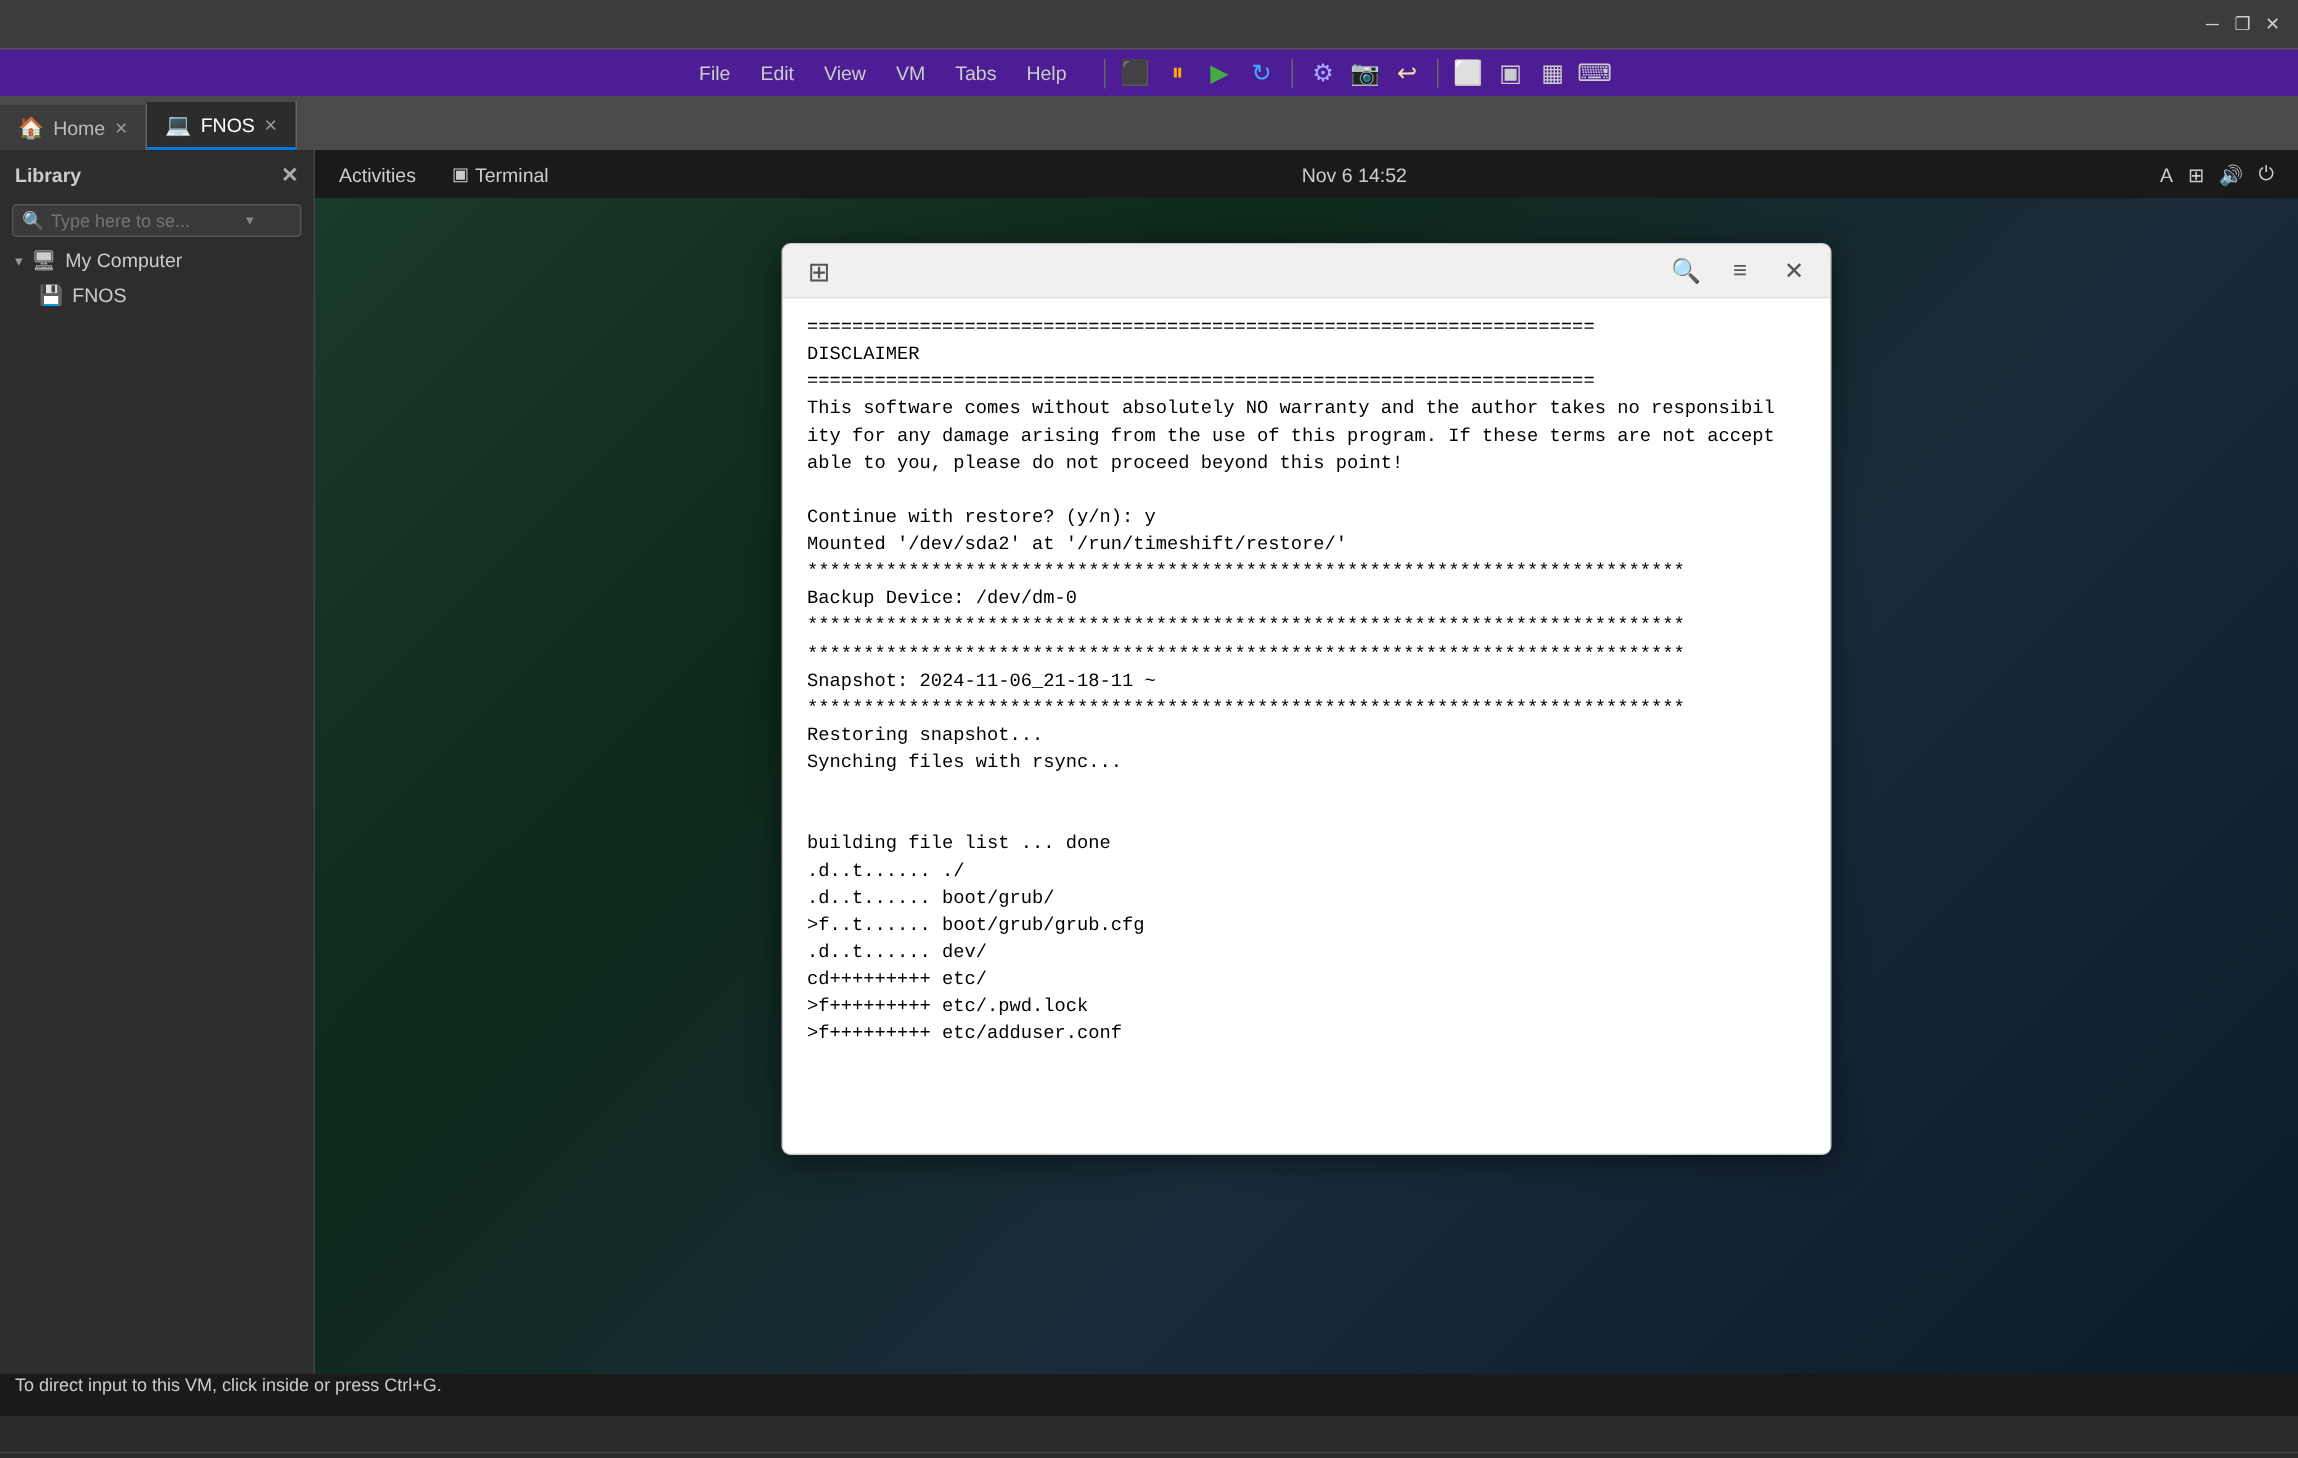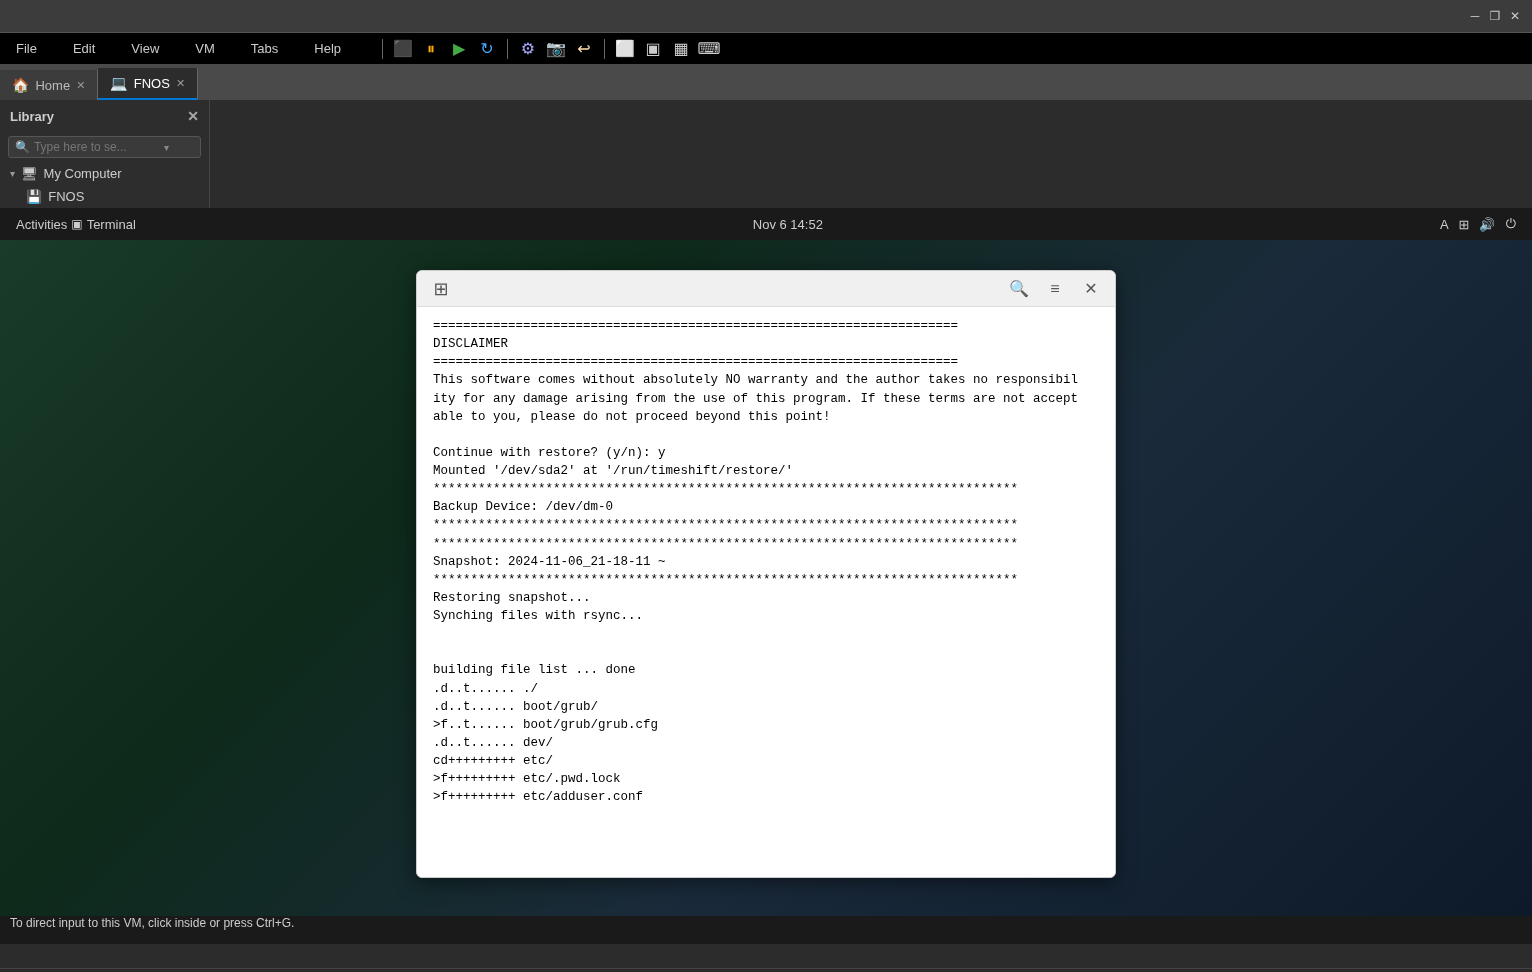--- a/index.html
+++ b/index.html
@@ -37,26 +37,27 @@
       align-items: center;
       justify-content: center;
       font-size: 12px;
       color: #ccc;
       cursor: pointer;
     }
 
     
     #menu-bar {
       height: 32px;
-      background: #000000;
+      background: #4c1d95;
       display: flex;
       align-items: center;
       padding: 0 8px;
-      gap: 20px;
+      gap: 4px;
       border-top: 1px solid #555;
+      justify-content: center;
     }
     .menu-item {
       color: #ccc;
       font-size: 13px;
       padding: 4px 8px;
       cursor: pointer;
     }
     #toolbar-icons {
       display: flex;
       align-items: center;
@@ -111,21 +112,20 @@
       cursor: pointer;
     }
     .tab .tab-icon {
       font-size: 14px;
     }
 
     
     #main-area {
       display: flex;
       height: calc(972px - 32px - 32px - 36px - 28px - 28px);
-      flex-direction: column;
     }
 
     
     #sidebar {
       width: 210px;
       background: #2d2d2d;
       border-right: 1px solid #444;
       display: flex;
       flex-direction: column;
     }
@@ -180,21 +180,21 @@
       background: #1a1a1a;
       display: flex;
       align-items: center;
       justify-content: space-between;
       padding: 0 16px;
       color: #ccc;
       font-size: 13px;
     }
     #vm-topbar .left-section {
       display: flex;
-      gap: 4px;
+      gap: 24px;
     }
     #vm-topbar .center-section {
       font-size: 13px;
     }
     #vm-topbar .right-section {
       display: flex;
       gap: 10px;
       align-items: center;
     }
 

